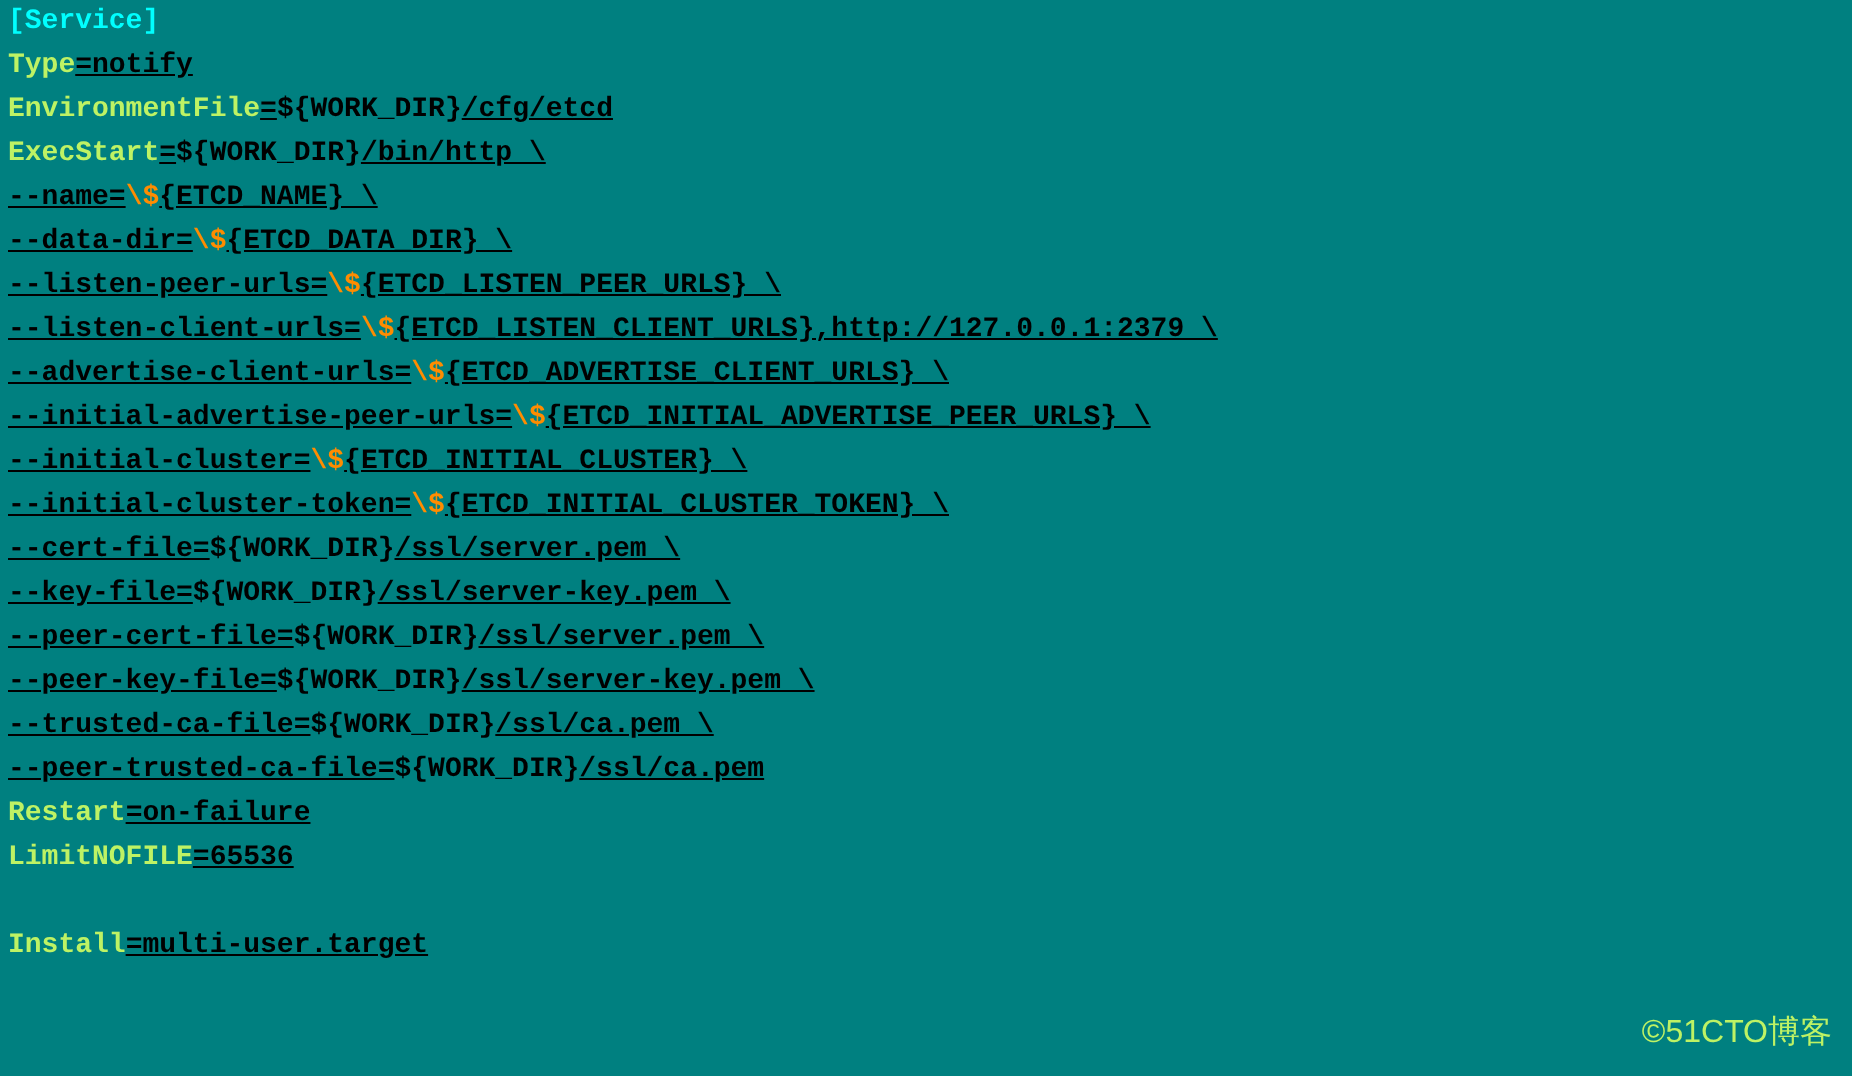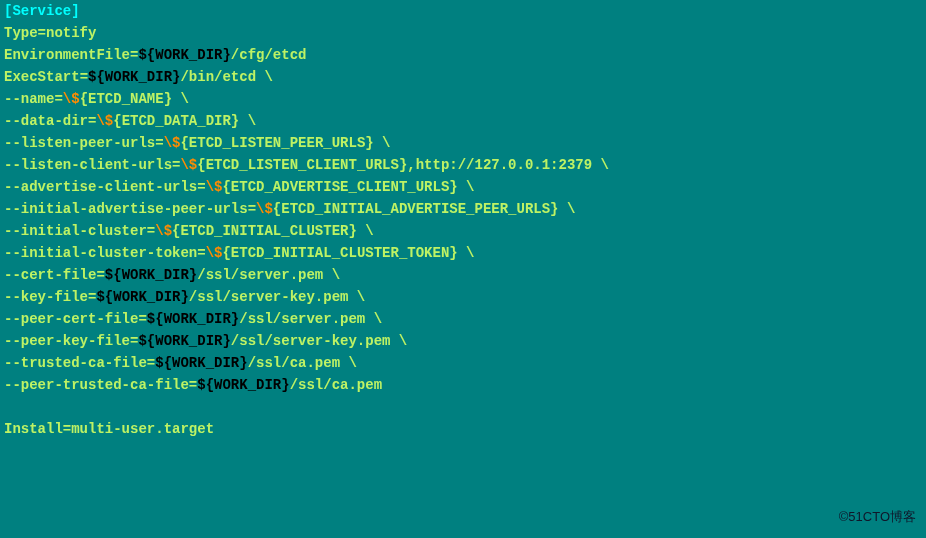--- a/index.html
+++ b/index.html
@@ -13,52 +13,54 @@
       font-size: 14px;
       font-weight: bold;
       padding: 0 4px;
       width: 926px;
       min-height: 538px;
       position: relative;
       line-height: 22px;
     }
     .cyan { color: #00ffff; }
     .brown { color: #bef264; }
-    .magenta { color: #bef264; }
+    .magenta { color: #000000; text-decoration: underline; }
     .blue { color: #000000; }
     .orange { color: #ff8c00; }
     .line { white-space: pre; }
     .watermark {
       position: absolute;
       bottom: 10px;
       right: 10px;
-      color: #0f172a;
+      color: #bef264;
       font-family: Arial, sans-serif;
-      font-size: 13px;
+      font-size: 16px;
       font-weight: normal;
     }
   </style>
 </head>
 <body>
 
 <div id="content">
     <div class="line"><span class="cyan">[Service]</span></div>
     <div class="line"><span class="brown">Type</span><span class="magenta">=notify</span></div>
     <div class="line"><span class="brown">EnvironmentFile</span><span class="magenta">=</span><span class="blue">${WORK_DIR}</span><span class="magenta">/cfg/etcd</span></div>
-    <div class="line"><span class="brown">ExecStart</span><span class="magenta">=</span><span class="blue">${WORK_DIR}</span><span class="magenta">/bin/etcd \</span></div>
+    <div class="line"><span class="brown">ExecStart</span><span class="magenta">=</span><span class="blue">${WORK_DIR}</span><span class="magenta">/bin/http \</span></div>
     <div class="line"><span class="magenta">--name=</span><span class="orange">\$</span><span class="magenta">{ETCD_NAME} \</span></div>
     <div class="line"><span class="magenta">--data-dir=</span><span class="orange">\$</span><span class="magenta">{ETCD_DATA_DIR} \</span></div>
     <div class="line"><span class="magenta">--listen-peer-urls=</span><span class="orange">\$</span><span class="magenta">{ETCD_LISTEN_PEER_URLS} \</span></div>
     <div class="line"><span class="magenta">--listen-client-urls=</span><span class="orange">\$</span><span class="magenta">{ETCD_LISTEN_CLIENT_URLS},http://127.0.0.1:2379 \</span></div>
     <div class="line"><span class="magenta">--advertise-client-urls=</span><span class="orange">\$</span><span class="magenta">{ETCD_ADVERTISE_CLIENT_URLS} \</span></div>
     <div class="line"><span class="magenta">--initial-advertise-peer-urls=</span><span class="orange">\$</span><span class="magenta">{ETCD_INITIAL_ADVERTISE_PEER_URLS} \</span></div>
     <div class="line"><span class="magenta">--initial-cluster=</span><span class="orange">\$</span><span class="magenta">{ETCD_INITIAL_CLUSTER} \</span></div>
     <div class="line"><span class="magenta">--initial-cluster-token=</span><span class="orange">\$</span><span class="magenta">{ETCD_INITIAL_CLUSTER_TOKEN} \</span></div>
     <div class="line"><span class="magenta">--cert-file=</span><span class="blue">${WORK_DIR}</span><span class="magenta">/ssl/server.pem \</span></div>
     <div class="line"><span class="magenta">--key-file=</span><span class="blue">${WORK_DIR}</span><span class="magenta">/ssl/server-key.pem \</span></div>
     <div class="line"><span class="magenta">--peer-cert-file=</span><span class="blue">${WORK_DIR}</span><span class="magenta">/ssl/server.pem \</span></div>
     <div class="line"><span class="magenta">--peer-key-file=</span><span class="blue">${WORK_DIR}</span><span class="magenta">/ssl/server-key.pem \</span></div>
     <div class="line"><span class="magenta">--trusted-ca-file=</span><span class="blue">${WORK_DIR}</span><span class="magenta">/ssl/ca.pem \</span></div>
     <div class="line"><span class="magenta">--peer-trusted-ca-file=</span><span class="blue">${WORK_DIR}</span><span class="magenta">/ssl/ca.pem</span></div>
+    <div class="line"><span class="brown">Restart</span><span class="magenta">=on-failure</span></div>
+    <div class="line"><span class="brown">LimitNOFILE</span><span class="magenta">=65536</span></div>
     <div class="line"><span class="cyan"> </span></div>
     <div class="line"><span class="brown">Install</span><span class="magenta">=multi-user.target</span></div>
   </div>
 <div class="watermark">©51CTO博客</div>
 
 </body></html>

